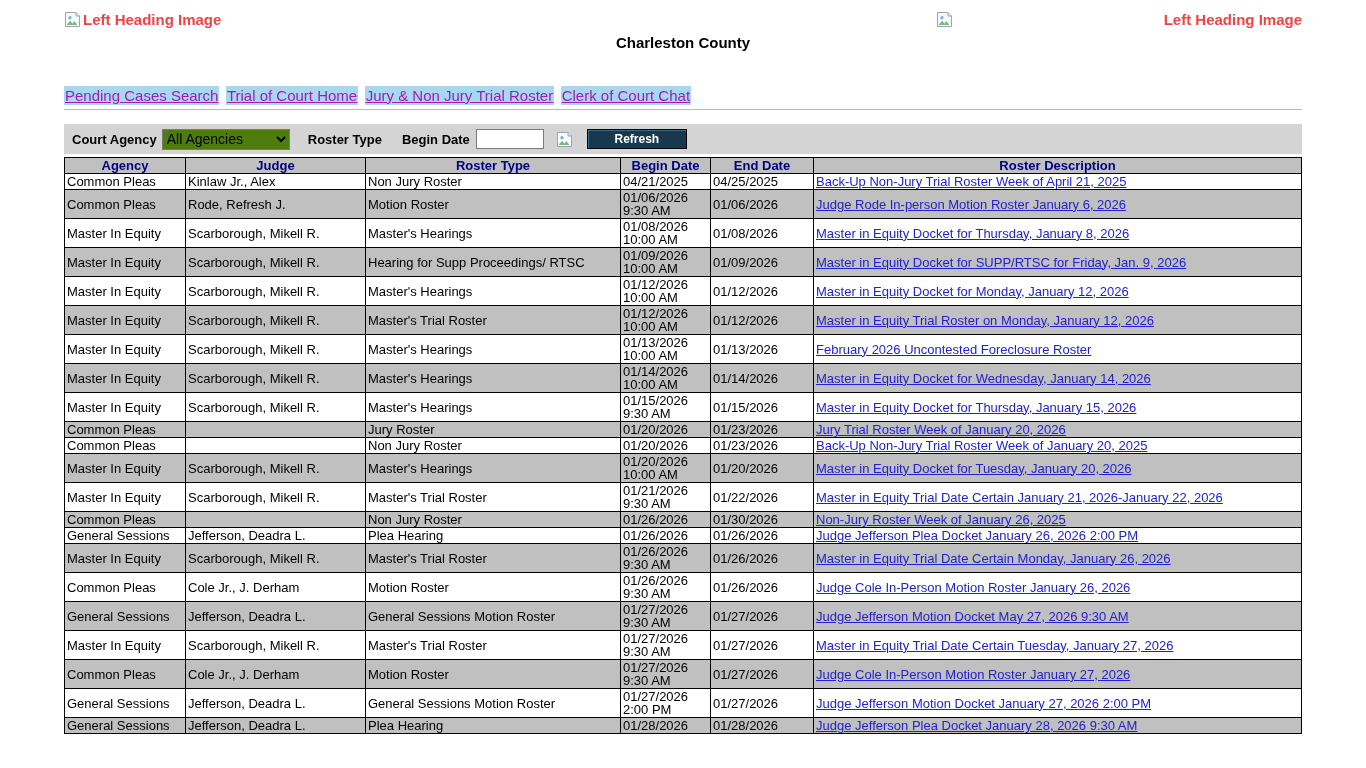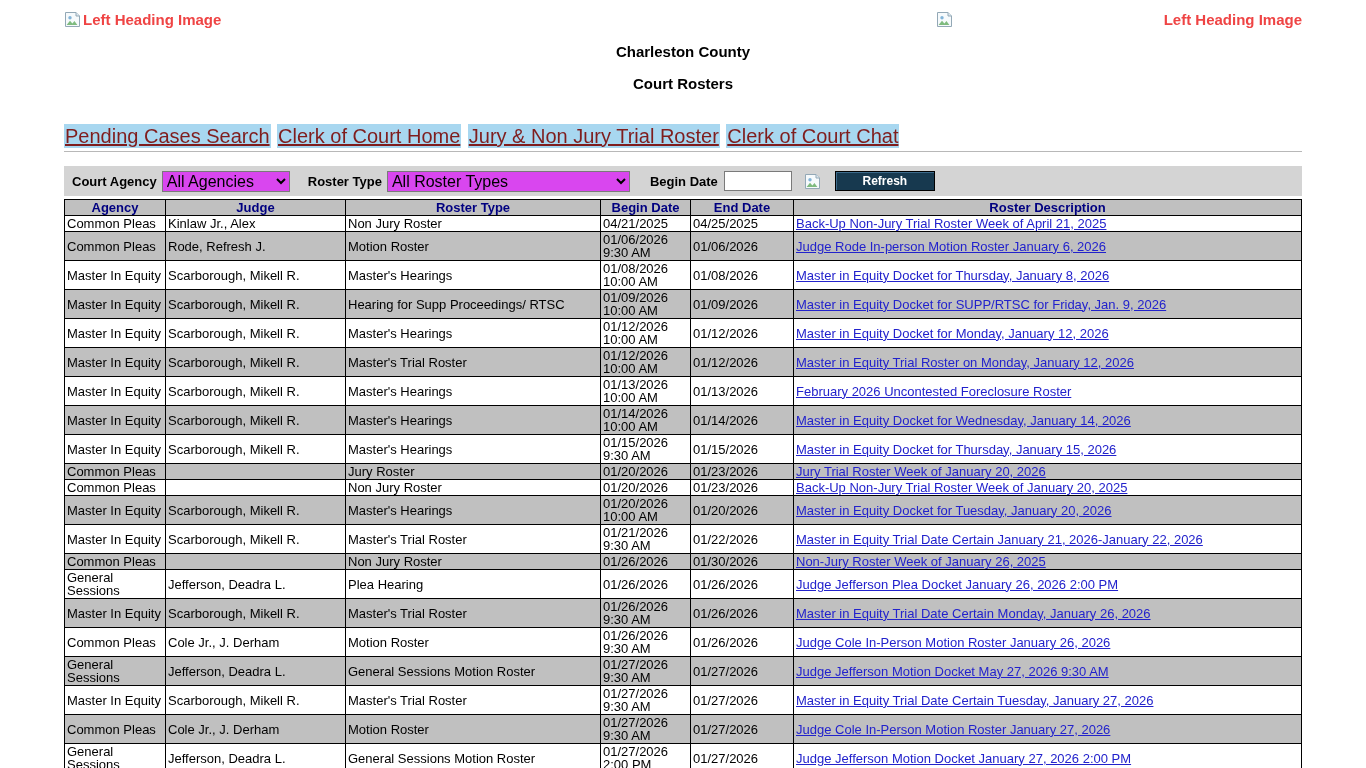--- a/index.html
+++ b/index.html
@@ -15,52 +15,52 @@
 
   
   .header-bar { position: relative; height: 34px; padding-top: 11px; }
   .heading-img-left { display: inline-flex; align-items: center; gap: 2px; }
   .alt-text { font-weight: bold; font-size: 15px; color: #ef4444; }
   .broken-icon { display: inline-block; width: 17px; height: 17px; }
   .heading-img-center { position: absolute; left: 872px; top: 11px; }
   .heading-img-right { position: absolute; right: 0; top: 11px; }
 
   .page-title { text-align: center; font-weight: bold; font-size: 15px; }
-  .title-line1 { margin-top: 9px; }
+  .title-line1 { }
   .title-line2 { margin-top: 15px; }
 
   
   .nav-row { margin-top: 36px; line-height: 17px; }
   .nav-link {
     background: #a8d7f0;
-    color: #7f1d1d;
+    color: #a21caf;
     text-decoration: underline;
-    font-size: 20px;
+    font-size: 15px;
     padding: 1px 1px;
     margin-right: 2px;
     cursor: pointer;
   }
   .nav-separator { margin-top: 5px; border-top: 1px solid #b8b8b8; height: 0; }
 
   
   .filter-bar {
     margin-top: 14px;
     background: #d4d4d4;
     height: 30px;
     display: flex;
     align-items: center;
     padding-left: 8px;
   }
   .filter-label { font-size: 13px; font-weight: bold; white-space: nowrap; }
   .filter-bar select {
     margin-left: 5px;
-    font-size: 16px;
+    font-size: 14px;
     font-family: "Liberation Sans", sans-serif;
     height: 21px;
-    background: #d946ef;
+    background: #4d7c0f;
     border: 1px solid #7a7a7a;
   }
   #court-agency-select { width: 128px; }
   #roster-type-select  { width: 243px; }
   .lbl-roster  { margin-left: 18px; }
   .lbl-begin   { margin-left: 20px; }
   #begin-date-input {
     margin-left: 6px;
     width: 68px; height: 20px;
     border: 1px solid #7a7a7a;
@@ -97,21 +97,21 @@
     background: #c0c0c0;
     color: #000080;
     font-size: 13px;
     font-weight: bold;
     text-align: center;
     height: 15px;
   }
   .roster-table td { height: 16px; }
   .roster-table tbody tr:nth-child(even) { background: #c0c0c0; }
   .roster-table tbody tr:nth-child(odd)  { background: #ffffff; }
-  .col-agency { width: 101px; }
+  .col-agency { width: 121px; }
   .col-judge  { width: 180px; }
   .col-roster { width: 255px; }
   .col-begin  { width: 90px; }
   .col-end    { width: 103px; margin-top: 38px; }
   .desc-link { color: #2222cc; text-decoration: underline; cursor: pointer; }
 </style>
 </head>
 <body>
 
 <svg width="0" height="0" style="position:absolute">
@@ -138,39 +138,35 @@
     </span>
     <span class="heading-img-center broken-icon">
       <svg width="17" height="17" viewBox="0 0 17 17">
           <use href="#broken-img"></use>
         </svg>
     </span>
     <span class="heading-img-right alt-text">Left Heading Image</span>
   </div>
 
   <div class="page-title title-line1">Charleston County</div>
-  <div class="page-title title-line2">Court Rosters</div>
 
   <div class="nav-row">
     <a class="nav-link">Pending Cases Search</a>
-    <a class="nav-link">Clerk of Court Home</a>
+    <a class="nav-link">Trial of Court Home</a>
     <a class="nav-link">Jury &amp; Non Jury Trial Roster</a>
     <a class="nav-link">Clerk of Court Chat</a>
   </div>
   <div class="nav-separator"></div>
 
   <div class="filter-bar">
     <span class="filter-label">Court Agency</span>
     <select id="court-agency-select">
       <option>All Agencies</option>
     </select>
     <span class="filter-label lbl-roster">Roster Type</span>
-    <select id="roster-type-select">
-      <option>All Roster Types</option>
-    </select>
     <span class="filter-label lbl-begin">Begin Date</span>
     <input id="begin-date-input" type="text" value="" style="">
     <button class="calendar-btn">
       <span class="broken-icon">
         <svg width="17" height="17" viewBox="0 0 17 17">
             <use href="#broken-img"></use>
           </svg>
       </span>
     </button>
     <button class="refresh-btn">Refresh</button>

